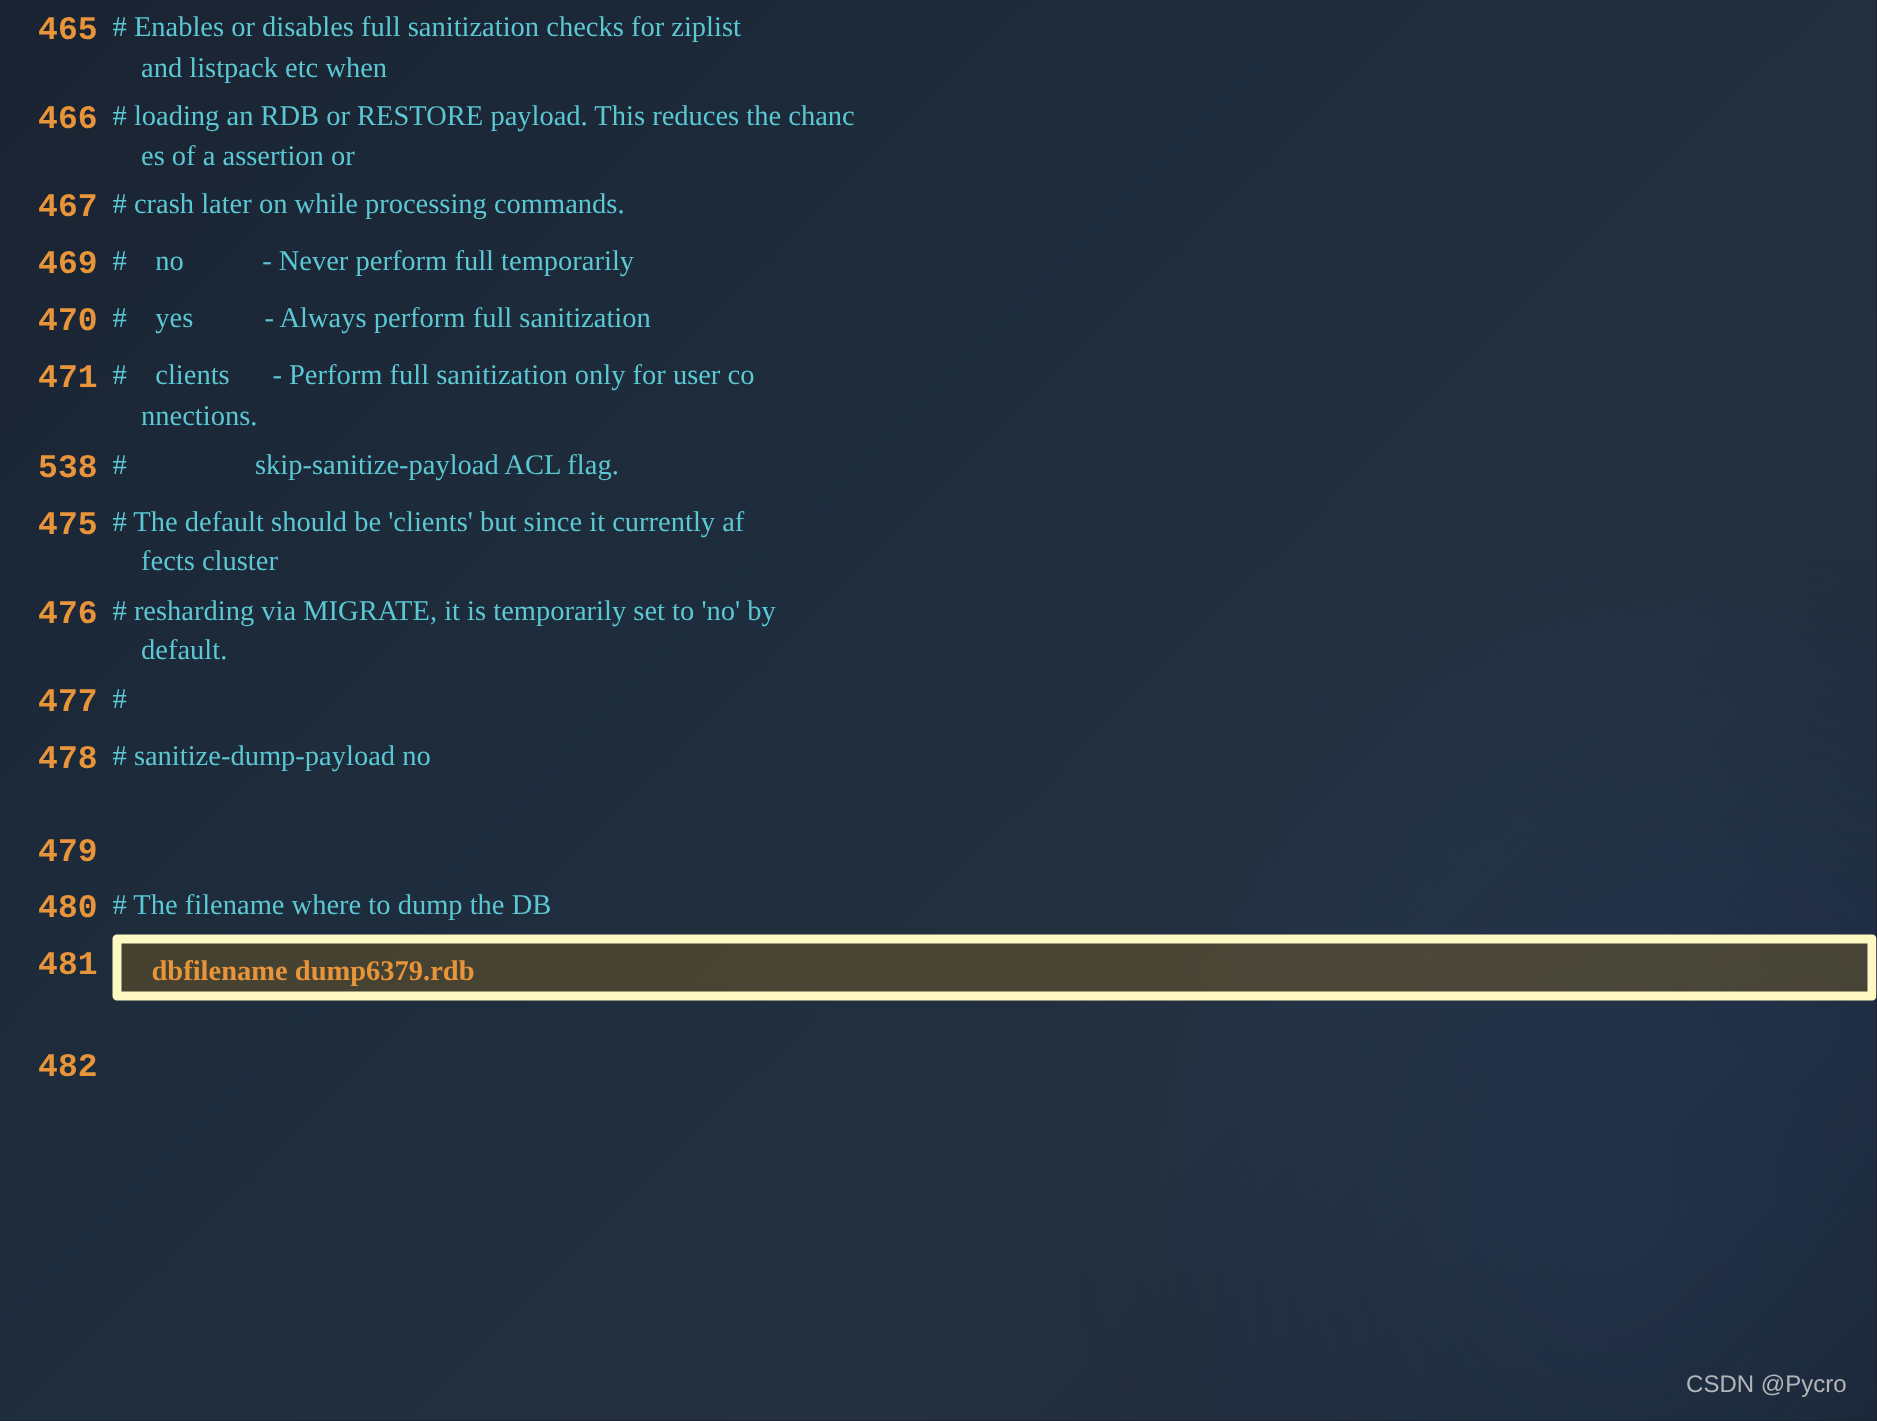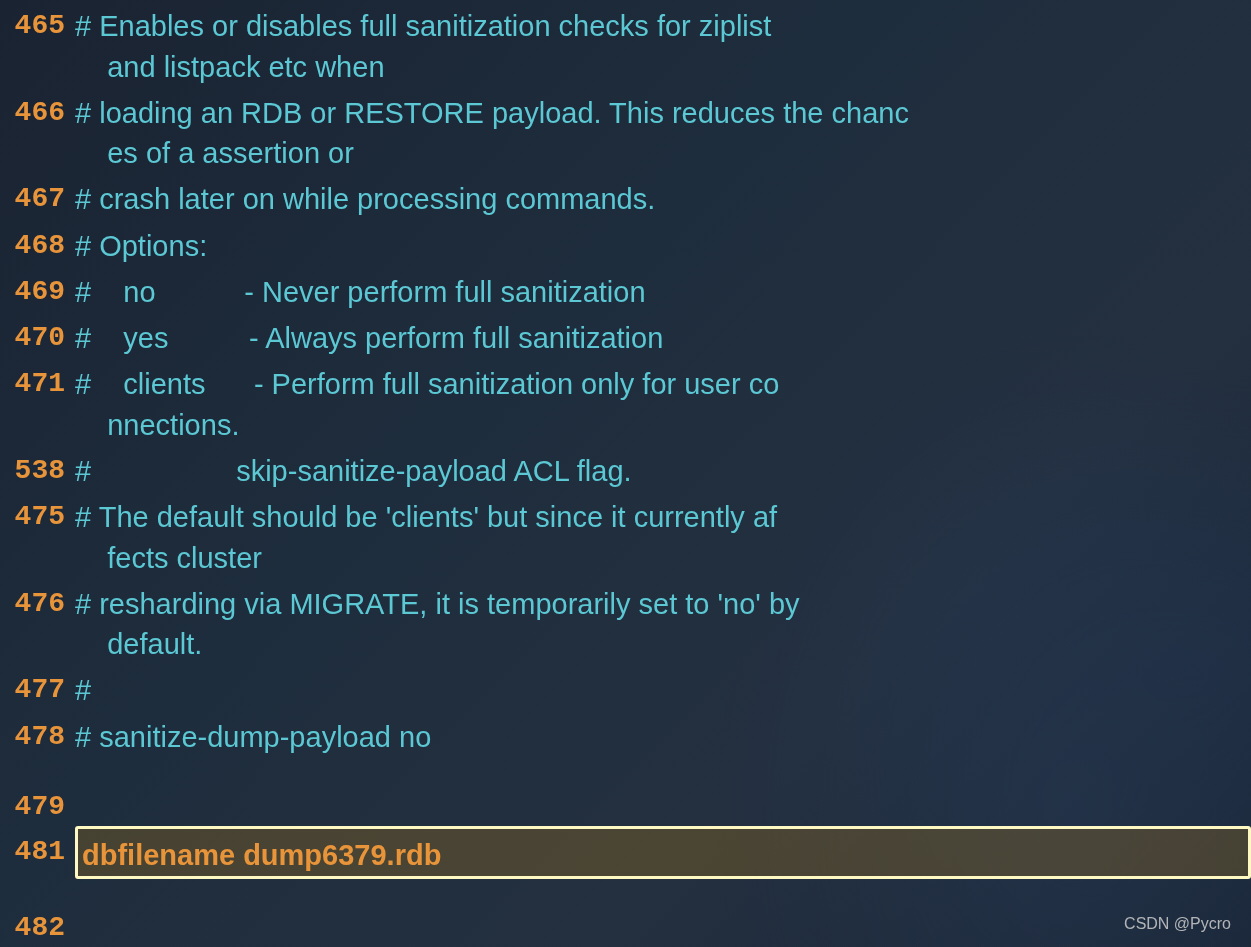--- a/index.html
+++ b/index.html
@@ -52,47 +52,47 @@
 
     .code-line {
       display: flex;
       align-items: flex-start;
       min-height: 38px;
       line-height: 1.4;
     }
 
     .line-number {
       color: #e8943a;
-      font-size: 28px;
+      font-size: 22px;
       font-weight: bold;
       min-width: 75px;
       padding-left: 8px;
       padding-right: 10px;
       padding-top: 6px;
       text-align: right;
       flex-shrink: 0;
       font-family: 'Courier New', Courier, monospace;
     }
 
     .line-content {
       color: #5bc8d4;
-      font-size: 29px;
+      font-size: 19px;
       font-weight: normal;
       padding-top: 6px;
       flex: 1;
-      font-family: Liberation Sans, sans-serif;
+      font-family: Liberation Serif, serif;
       white-space: pre-wrap;
       word-break: break-all;
     }
 
     .line-content.highlighted-line {
       background-color: rgba(255, 165, 0, 0.18);
-      border: 3px solid #fef9c3;
+      border: 6px solid #fef9c3;
       border-radius: 3px;
-      padding-left: 4px;
+      padding-left: 20px;
       color: #e8943a;
       font-weight: bold;
     }
 
     .code-line.empty-line {
       min-height: 32px;
       margin-top: 24px;
     }
 
     .watermark {
@@ -121,26 +121,22 @@
     <div class="code-line">
       <span class="line-number">466</span>
       <span class="line-content"># loading an RDB or RESTORE payload. This reduces the chanc
     es of a assertion or</span>
     </div>
     <div class="code-line">
       <span class="line-number">467</span>
       <span class="line-content"># crash later on while processing commands.</span>
     </div>
     <div class="code-line">
-      <span class="line-number">468</span>
-      <span class="line-content"># Options:</span>
-    </div>
-    <div class="code-line">
       <span class="line-number">469</span>
-      <span class="line-content">#    no           - Never perform full sanitization</span>
+      <span class="line-content">#    no           - Never perform full temporarily</span>
     </div>
     <div class="code-line">
       <span class="line-number">470</span>
       <span class="line-content">#    yes          - Always perform full sanitization</span>
     </div>
     <div class="code-line">
       <span class="line-number">471</span>
       <span class="line-content">#    clients      - Perform full sanitization only for user co
     nnections.</span>
     </div>
@@ -164,20 +160,24 @@
     </div>
     <div class="code-line">
       <span class="line-number">478</span>
       <span class="line-content"># sanitize-dump-payload no</span>
     </div>
     <div class="code-line empty-line">
       <span class="line-number">479</span>
       <span class="line-content"></span>
     </div>
     <div class="code-line">
+      <span class="line-number">480</span>
+      <span class="line-content"># The filename where to dump the DB</span>
+    </div>
+    <div class="code-line">
       <span class="line-number">481</span>
       <span class="line-content highlighted-line">dbfilename dump6379.rdb</span>
     </div>
     <div class="code-line empty-line">
       <span class="line-number">482</span>
       <span class="line-content"></span>
     </div>
   </div>
 
 <div class="watermark">CSDN @Pycro</div>

